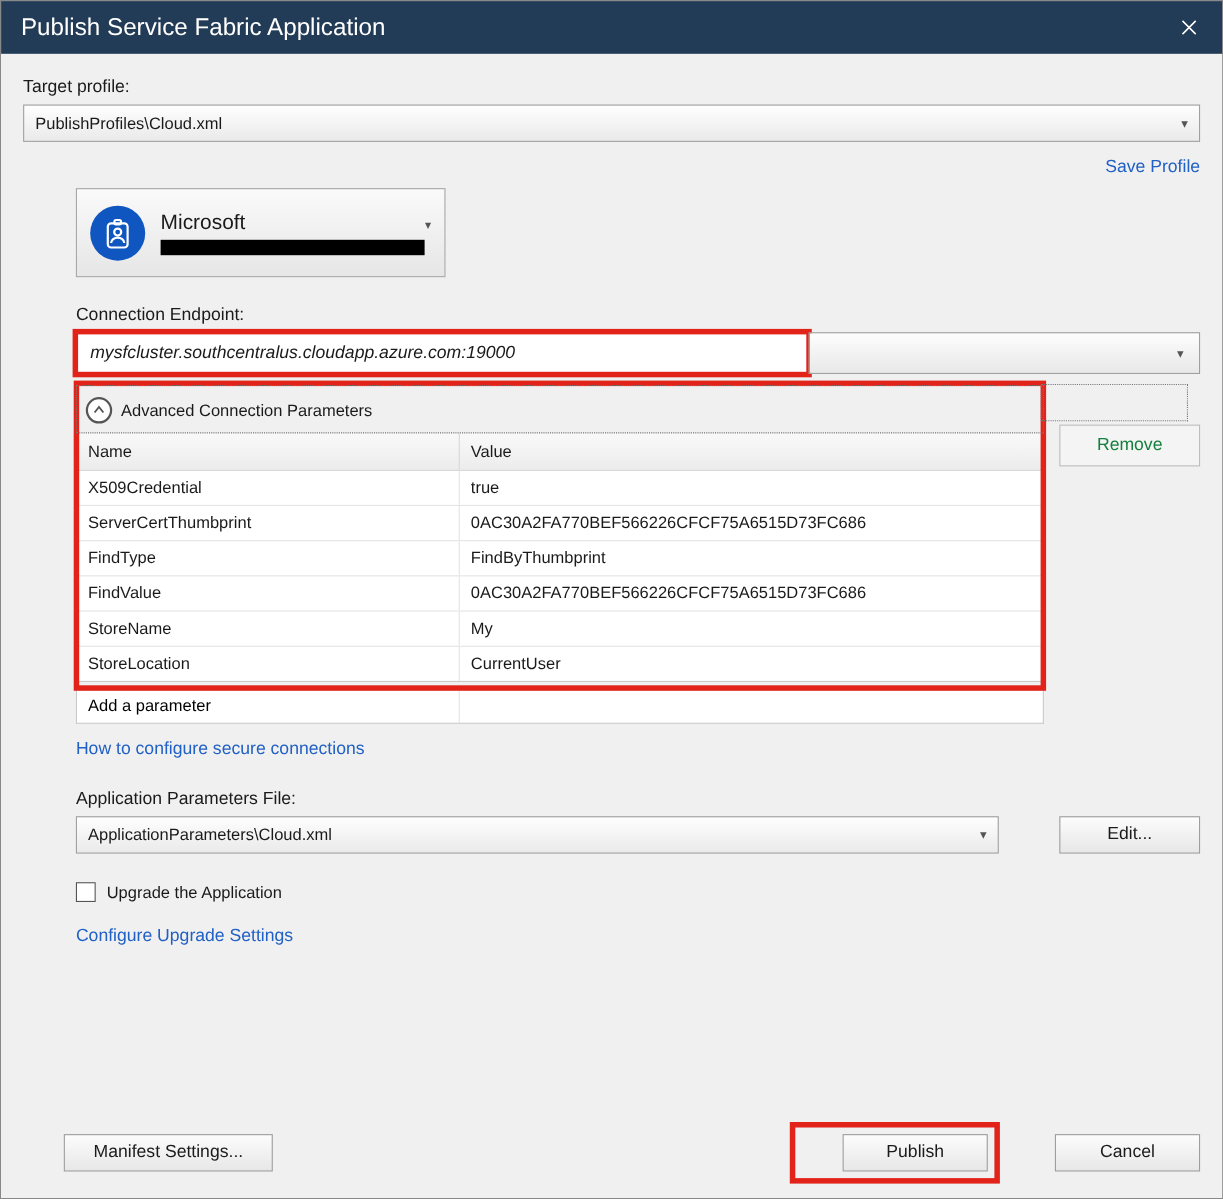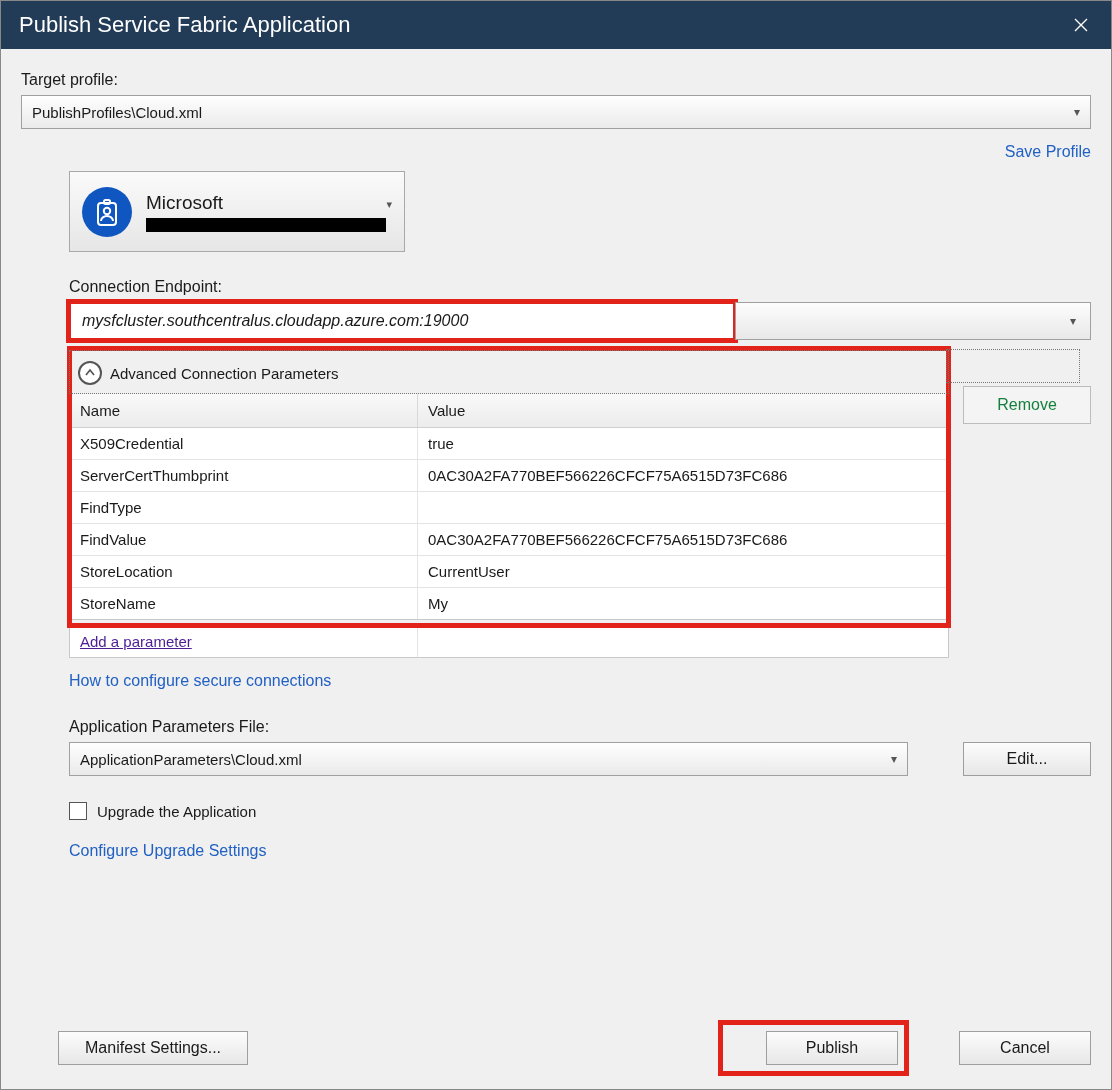--- a/index.html
+++ b/index.html
@@ -148,21 +148,21 @@
   .col-name{ width: 348px; }
   .col-val{ flex:1; }
   .params-table .row{
     display:flex; border-bottom:1px solid #e4e4e4;
   }
   .params-table .row:last-child{ border-bottom:none; }
   .params-table .row div{
     padding: 7px 10px; font-size:15px;
   }
   .row .col-name{ border-right:1px solid #e4e4e4; }
-  .add-row .col-name{ color:#4c1d95;text-decoration:underline; }
+  .add-row .col-name{ color:#000000; }
 
   .remove-col{ width: 128px; }
   .remove-btn{
     height: 38px; border:1px solid #bcbcbc; background:#f4f4f4;
     color:#15803d; display:flex; align-items:center; justify-content:center;
     font-size:16px;
   }
 
   .howto { margin-top: 14px; }
 
@@ -264,32 +264,33 @@
               <div class="row">
                 <div class="col-name">X509Credential</div>
                 <div class="col-val">true</div>
               </div>
               <div class="row">
                 <div class="col-name">ServerCertThumbprint</div>
                 <div class="col-val">0AC30A2FA770BEF566226CFCF75A6515D73FC686</div>
               </div>
               <div class="row">
                 <div class="col-name">FindType</div>
+                <div class="col-val">FindByThumbprint</div>
               </div>
               <div class="row">
                 <div class="col-name">FindValue</div>
                 <div class="col-val">0AC30A2FA770BEF566226CFCF75A6515D73FC686</div>
               </div>
               <div class="row">
+                <div class="col-name">StoreName</div>
+                <div class="col-val">My</div>
+              </div>
+              <div class="row">
                 <div class="col-name">StoreLocation</div>
                 <div class="col-val">CurrentUser</div>
-              </div>
-              <div class="row">
-                <div class="col-name">StoreName</div>
-                <div class="col-val">My</div>
               </div>
             </div>
           </div>
           <div class="params-table" style="border-top:none;">
               <div class="row add-row">
                 <div class="col-name">Add a parameter</div>
                 <div class="col-val"></div>
               </div>
           </div>
         </div>

